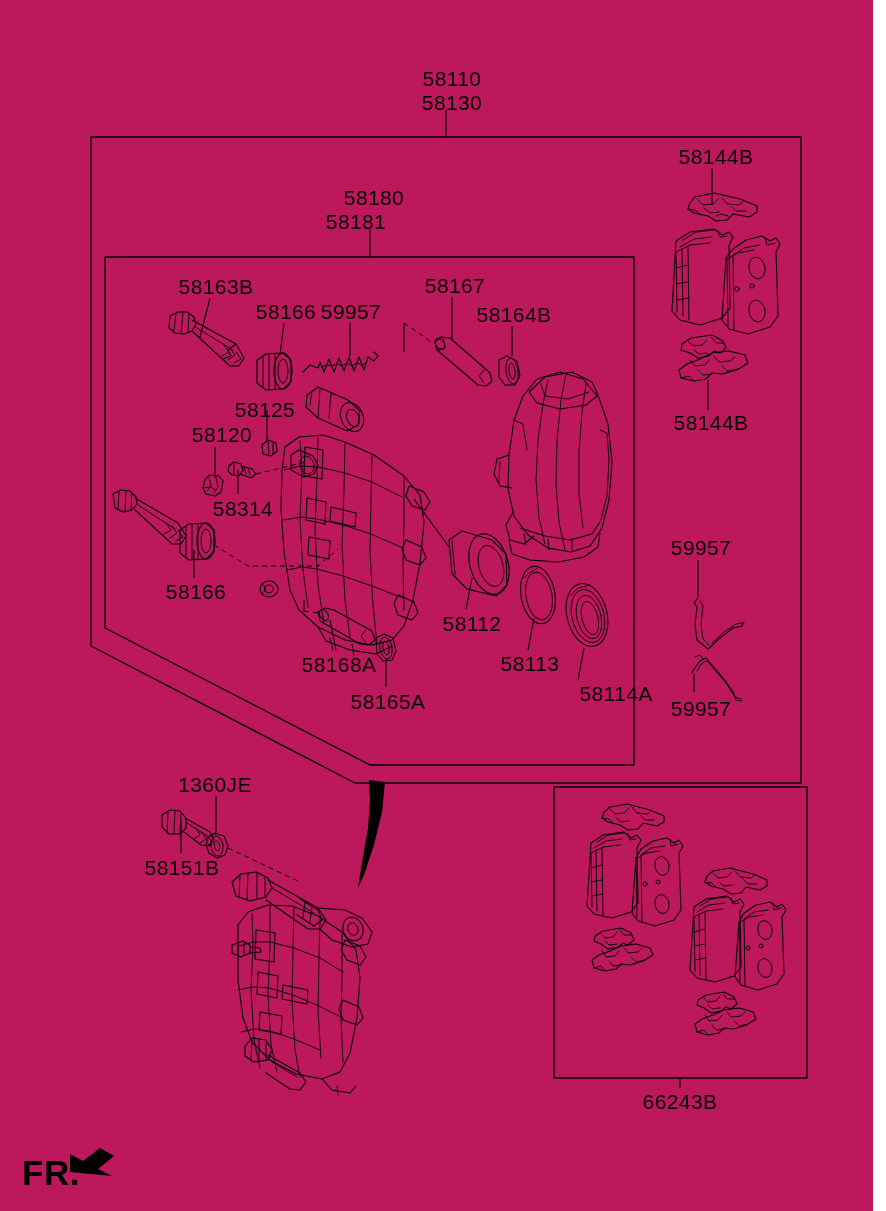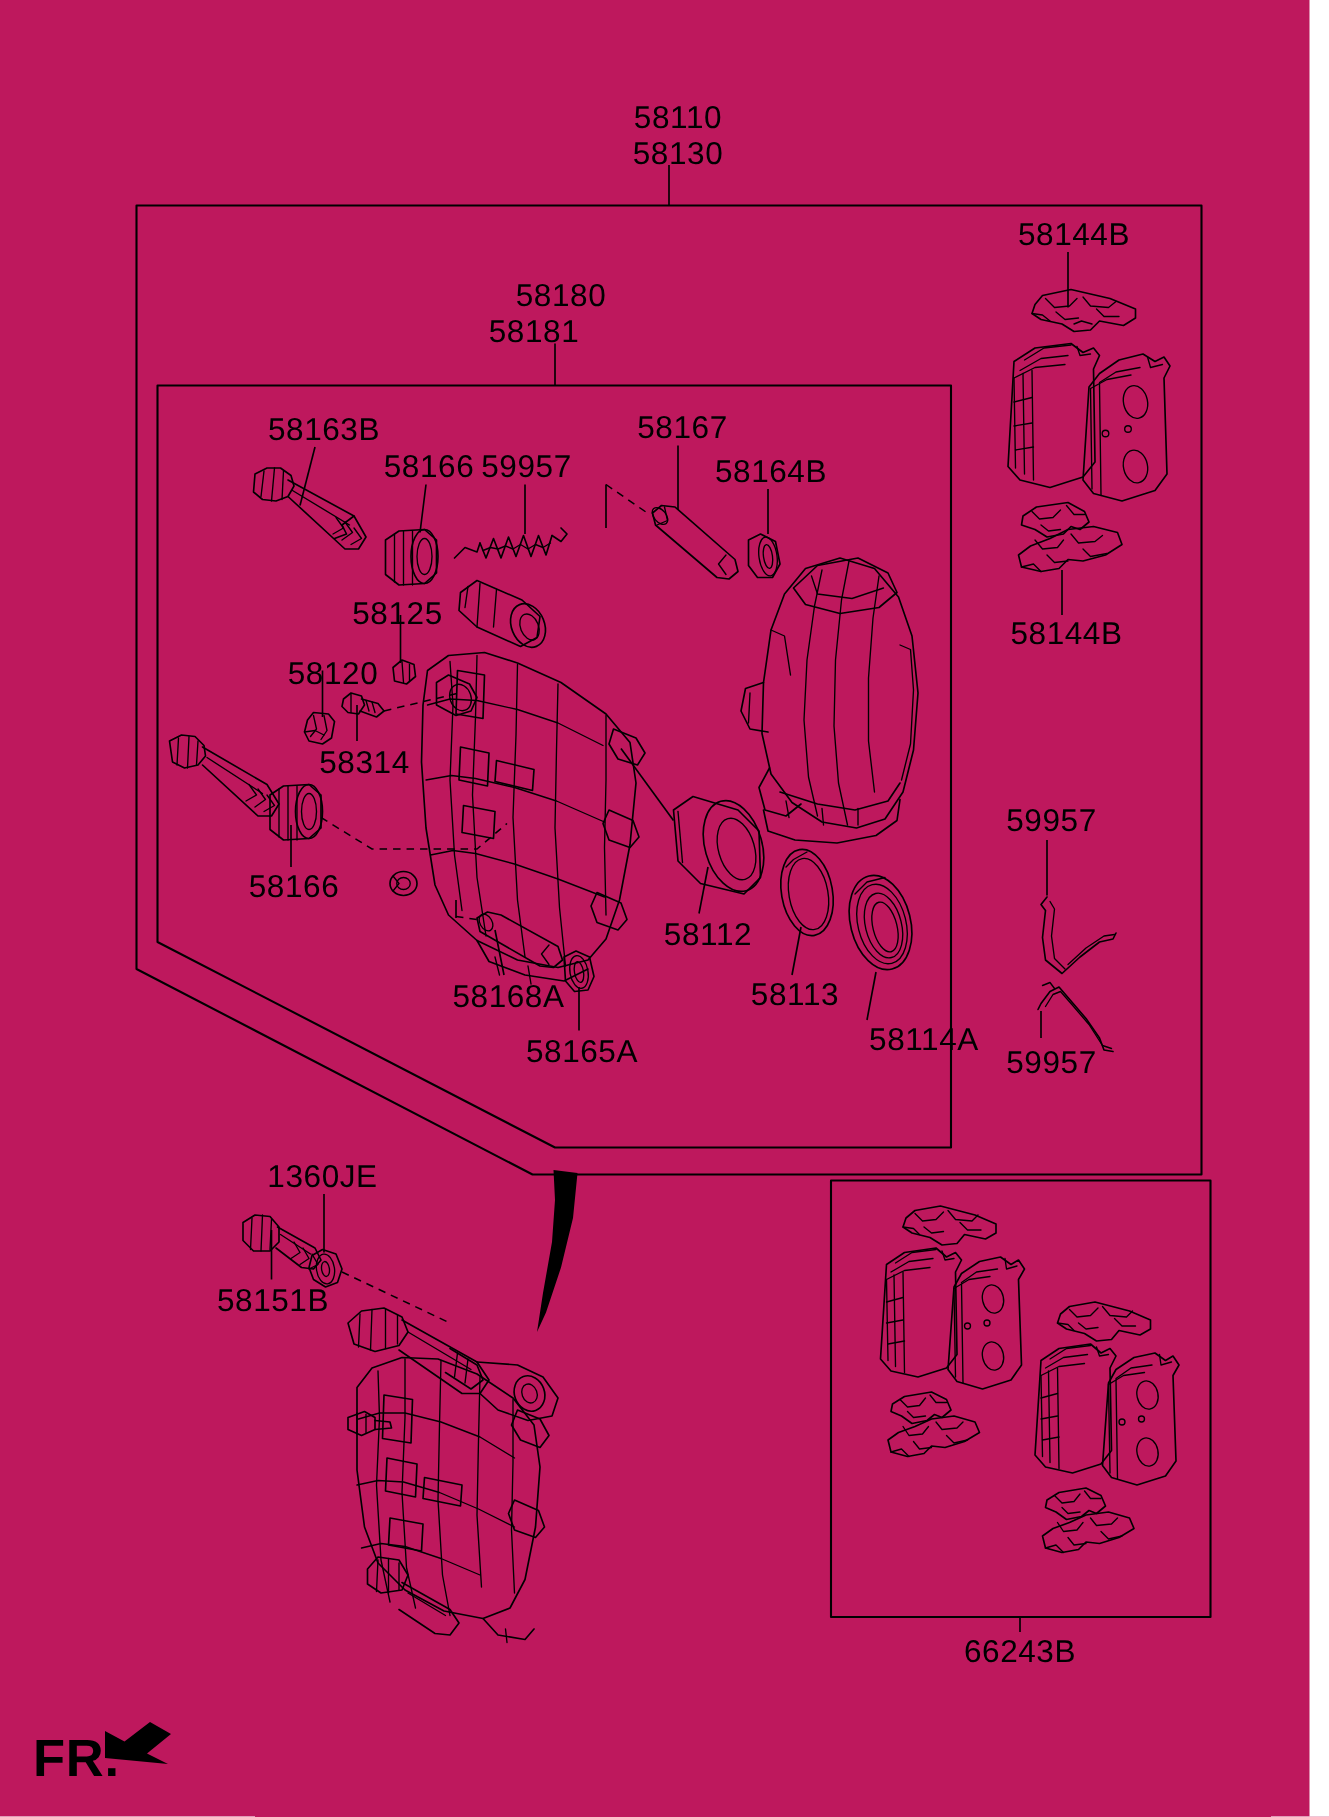--- a/index.html
+++ b/index.html
@@ -527,21 +527,21 @@
   <div class="lbl c" style="left:452px;top:90px;">58130</div>
   <div class="lbl c" style="left:374px;top:185px;">58180</div>
   <div class="lbl c" style="left:356px;top:209px;text-align:right;">58181</div>
   <div class="lbl c" style="left:716px;top:144px;">58144B</div>
   <div class="lbl c" style="left:216px;top:274px;">58163B</div>
   <div class="lbl c" style="left:286px;top:299px;">58166</div>
   <div class="lbl c" style="left:351px;top:299px;">59957</div>
   <div class="lbl c" style="left:455px;top:273px;">58167</div>
   <div class="lbl c" style="left:514px;top:302px;">58164B</div>
   <div class="lbl c" style="left:265px;top:385px;margin-top:12px;">58125</div>
-  <div class="lbl c" style="left:222px;top:422px;margin-top:15px;">58120</div>
+  <div class="lbl c" style="left:222px;top:422px;">58120</div>
   <div class="lbl c" style="left:243px;top:496px;">58314</div>
   <div class="lbl c" style="left:196px;top:579px;">58166</div>
   <div class="lbl c" style="left:711px;top:410px;">58144B</div>
   <div class="lbl c" style="left:701px;top:535px;">59957</div>
   <div class="lbl c" style="left:701px;top:696px;">59957</div>
   <div class="lbl c" style="left:339px;top:652px;">58168A</div>
   <div class="lbl c" style="left:388px;top:689px;">58165A</div>
   <div class="lbl c" style="left:472px;top:611px;">58112</div>
   <div class="lbl c" style="left:530px;top:651px;">58113</div>
   <div class="lbl c" style="left:580px;top:681px;margin-left:36px;">58114A</div>

